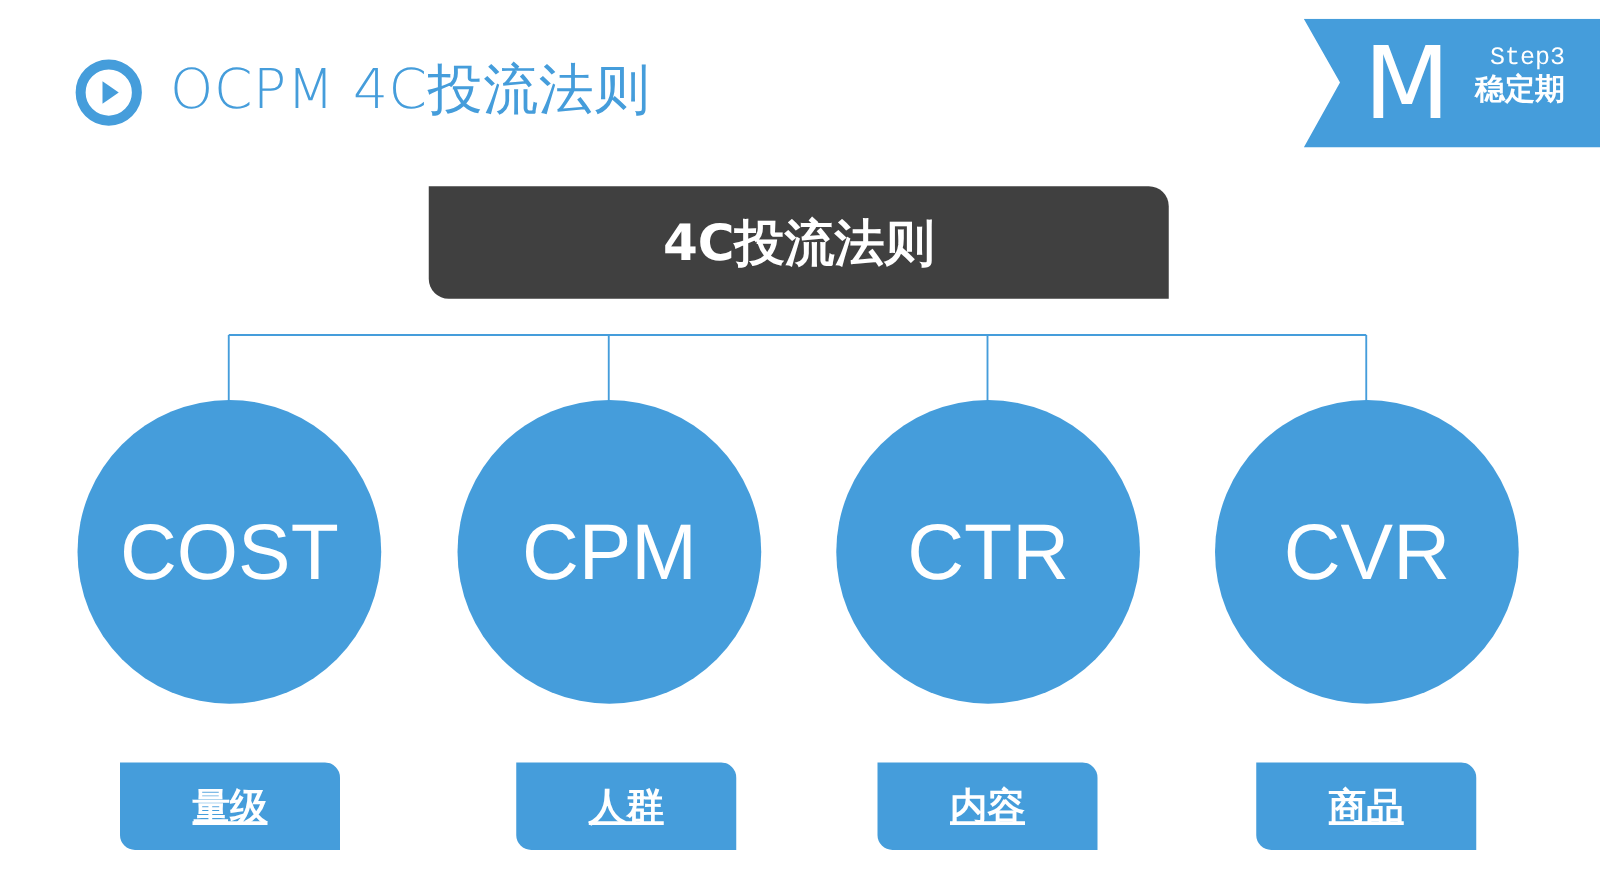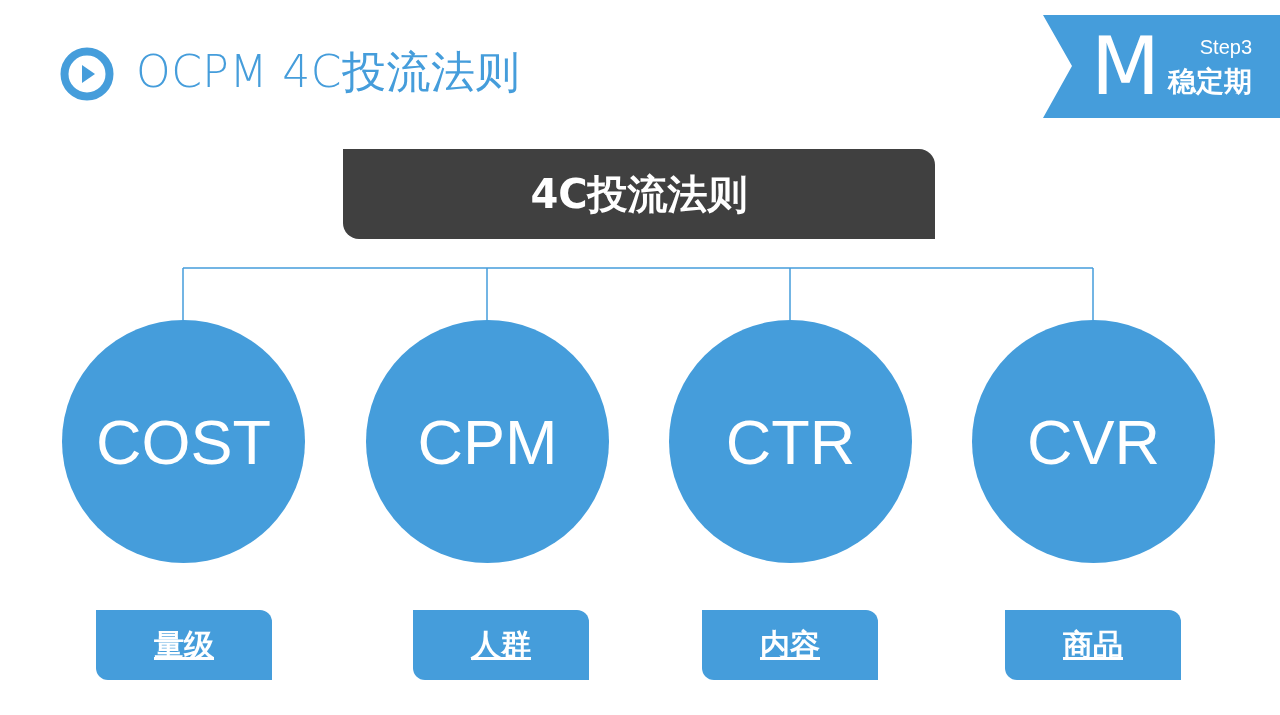--- a/index.html
+++ b/index.html
@@ -16,24 +16,24 @@
     font-family: "DejaVu Sans", sans-serif;
   }
   .banner { left: 1043px; top: 15px; width: 237px; height: 103px; }
   .banner svg { position: absolute; left: 0; top: 0; }
   .banner-letter {
     position: absolute; left: 48px; top: 8px; font-size: 80px; line-height: 88px;
     color: #ffffff; font-family: "DejaVu Sans", sans-serif;
   }
   .banner-step {
     position: absolute; right: 28px; top: 20px; font-size: 20px; line-height: 24px; color: #ffffff;
-    font-family: Liberation Sans, sans-serif; font-weight: 300;
+    font-family: Liberation Mono, monospace; font-weight: 300;
   }
   .banner-phase {
-    position: absolute; right: 28px; top: 52px; font-size: 28px; line-height: 30px; color: #ffffff;
+    position: absolute; right: 28px; top: 42px; font-size: 24px; line-height: 30px; color: #ffffff;
     font-weight: bold; font-family: Liberation Serif, serif;
   }
   .root-box {
     left: 343px; top: 149px; width: 592px; height: 90px;
     background: #404040; border-radius: 0 16px 0 16px;
     display: flex; align-items: center; justify-content: center;
     color: #fff; font-size: 40px; font-weight: bold;
     font-family: "DejaVu Sans", sans-serif;
   }
   .connector { left: 0; top: 0; width: 1280px; height: 715px; pointer-events: none; }

